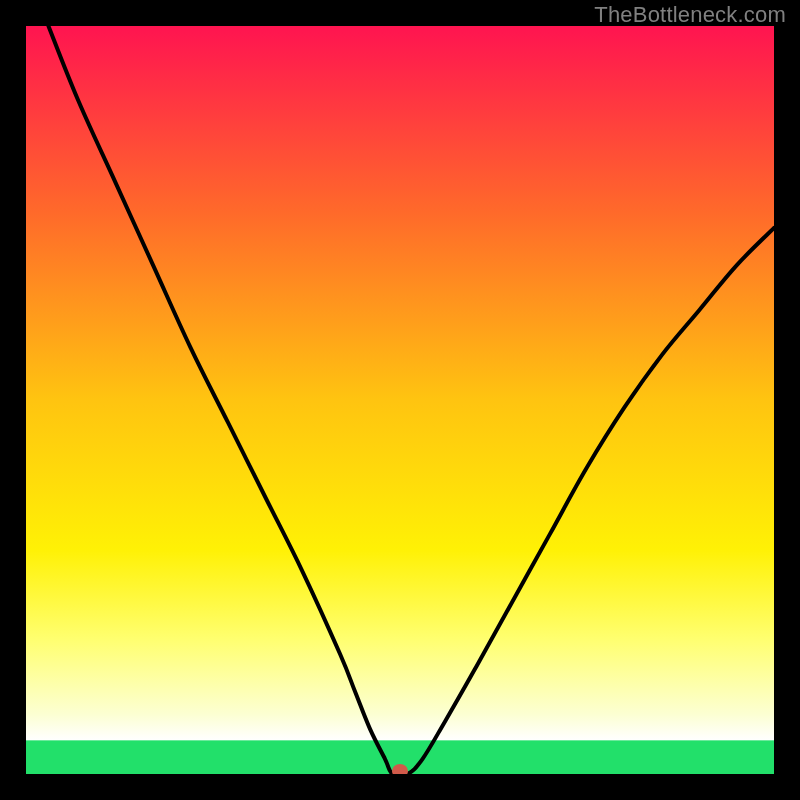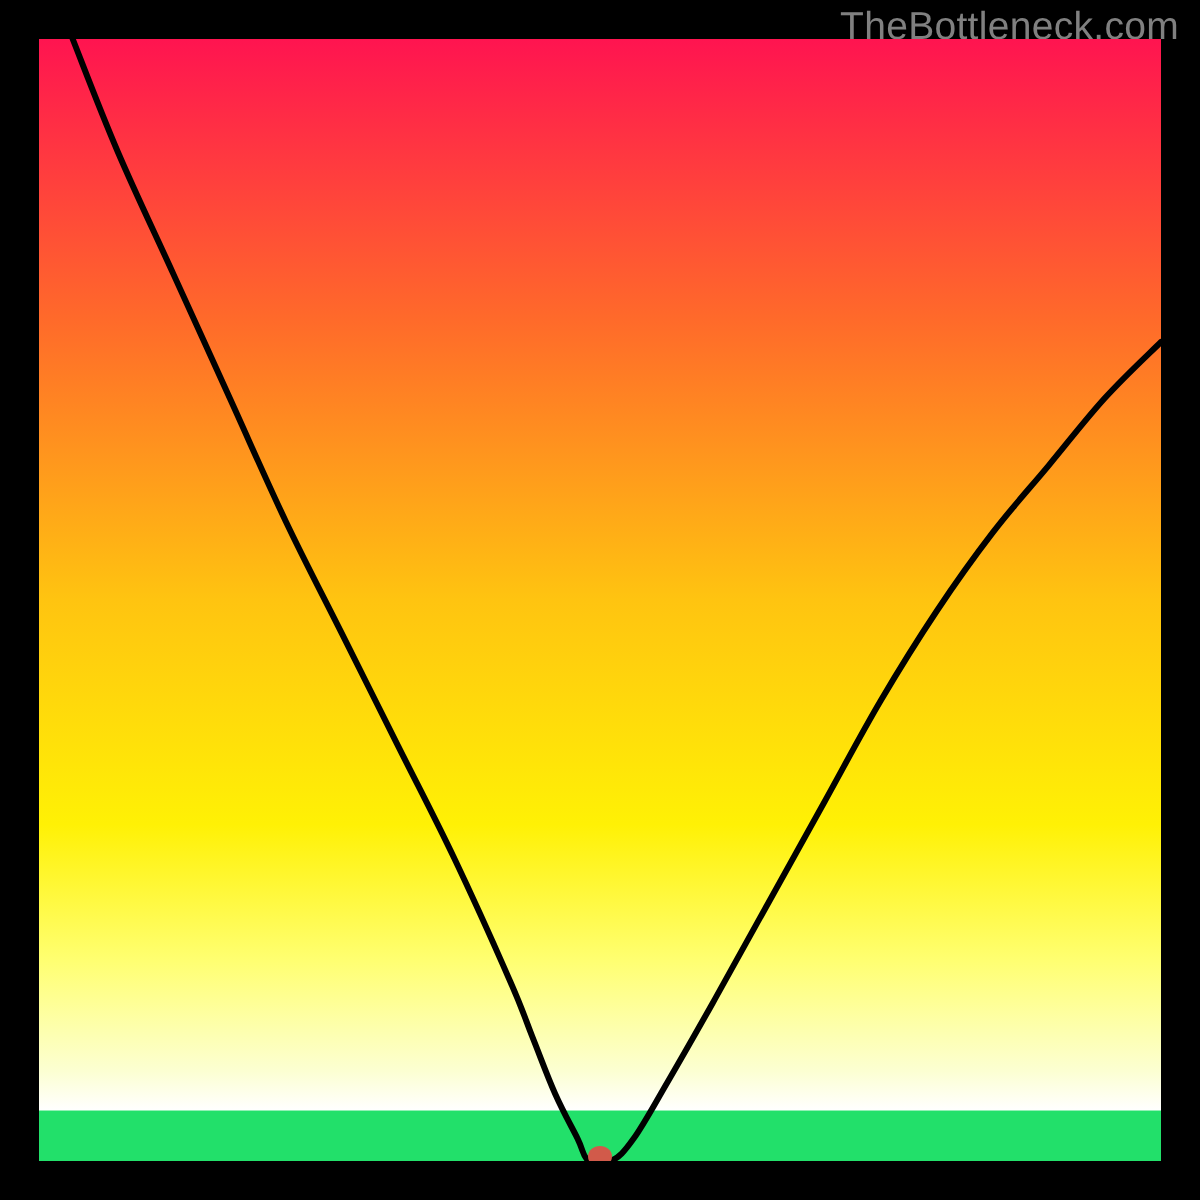--- a/index.html
+++ b/index.html
@@ -22,21 +22,21 @@
     top: 26px;
     width: 748px;
     height: 748px;
     overflow: hidden;
   }
   .credit {
     position: absolute;
     top: 2px;
     right: 14px;
     color: #808080;
-    font-size: 26px;
+    font-size: 22px;
     letter-spacing: 0.2px;
     font-weight: 500;
   }
   svg { display: block; }
 </style>
 </head>
 <body>
 
 <div class="frame">
   <div class="credit">TheBottleneck.com</div>

